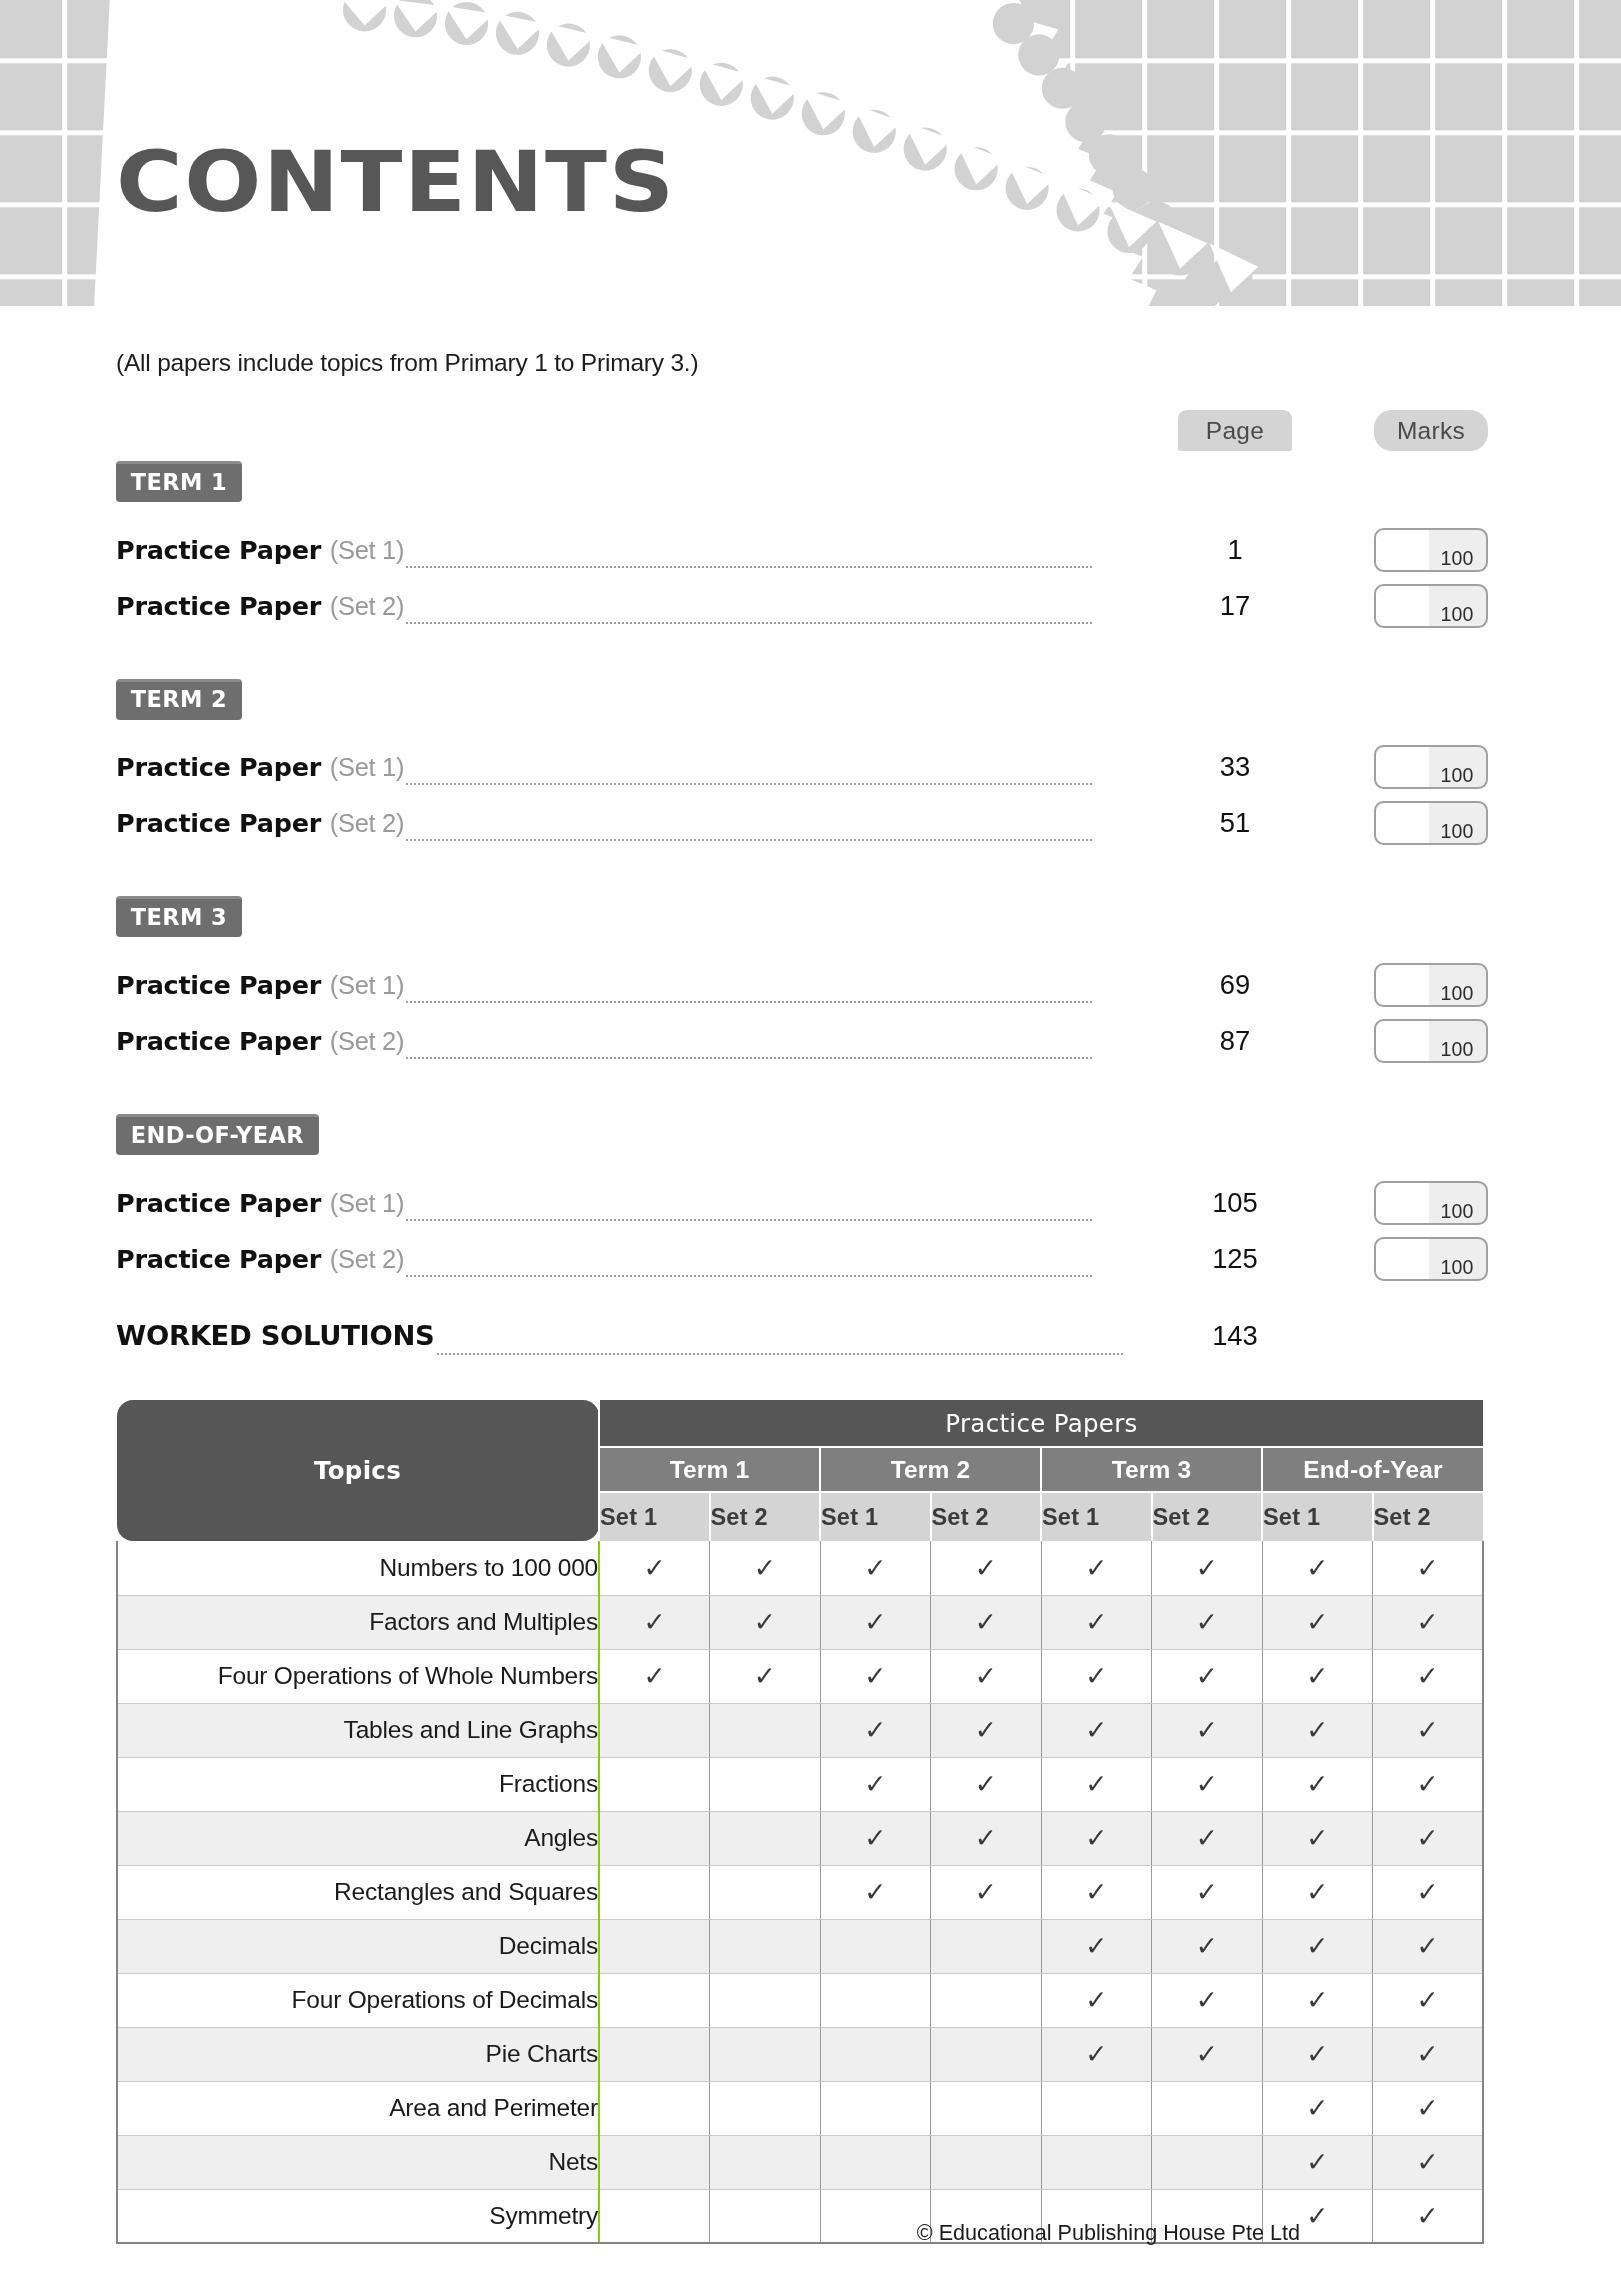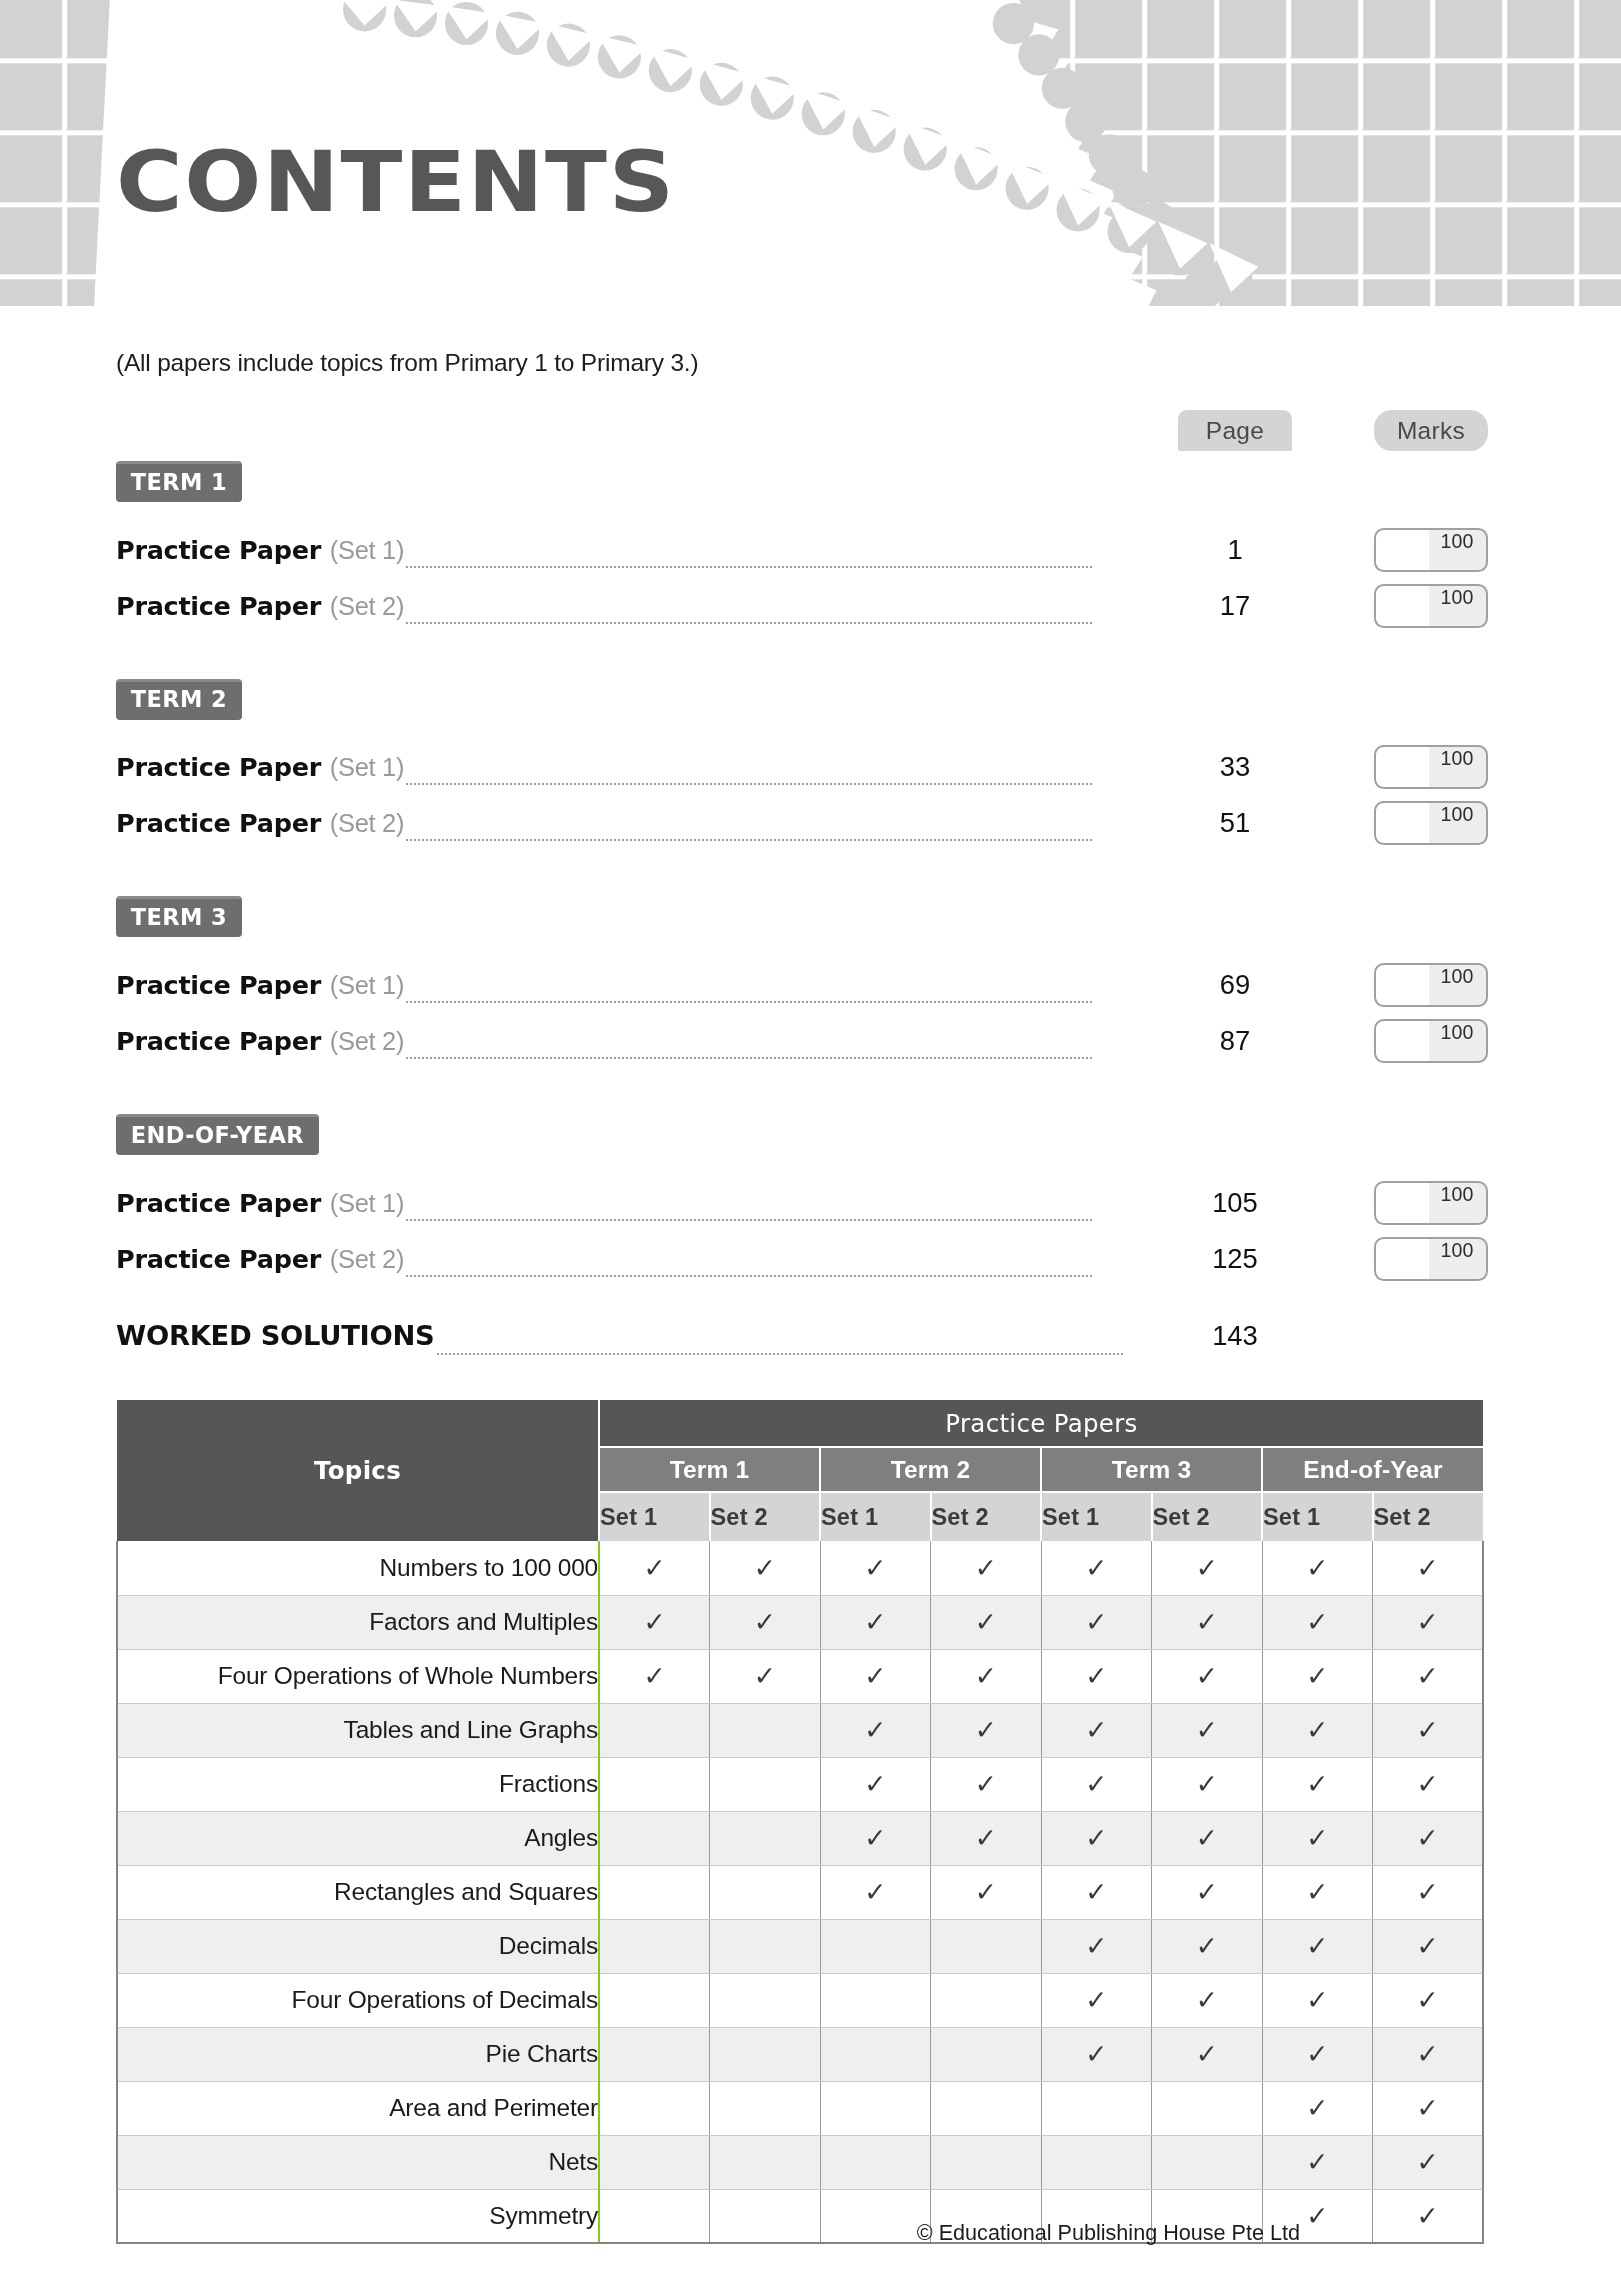--- a/index.html
+++ b/index.html
@@ -159,21 +159,21 @@
 
   .marks-box {
     position: absolute;
     left: 1258px;
     width: 114px;
     height: 44px;
     border: 2.9px solid #a0a0a0;
     border-radius: 9.8px;
     background: linear-gradient(to right, #ffffff 0%, #ffffff 48%, #eeeeee 48%, #eeeeee 100%);
     display: flex;
-    align-items: flex-start;
+    align-items: flex-end;
     justify-content: flex-end;
     padding-right: 12.7px;
     font-size: 19.6px;
     color: #2c2c2c;
   }
 
   .worked {
     position: relative;
     height: 59px;
     display: flex;
@@ -201,20 +201,21 @@
   .th-topics {
     background: #565656;
     color: #ffffff;
     font-family: "DejaVu Sans", sans-serif;
     font-weight: 700;
     font-size: 24.5px;
     text-align: center;
     width: 482px;
     vertical-align: middle;
     letter-spacing: 0.3px;
+    border-radius: 16px;
   }
   .th-practice {
     background: #565656;
     color: #ffffff;
     font-family: "DejaVu Sans", sans-serif;
     font-weight: 400;
     font-size: 24.5px;
     text-align: center;
     height: 47px;
     border-left: 2.9px solid #ffffff;

